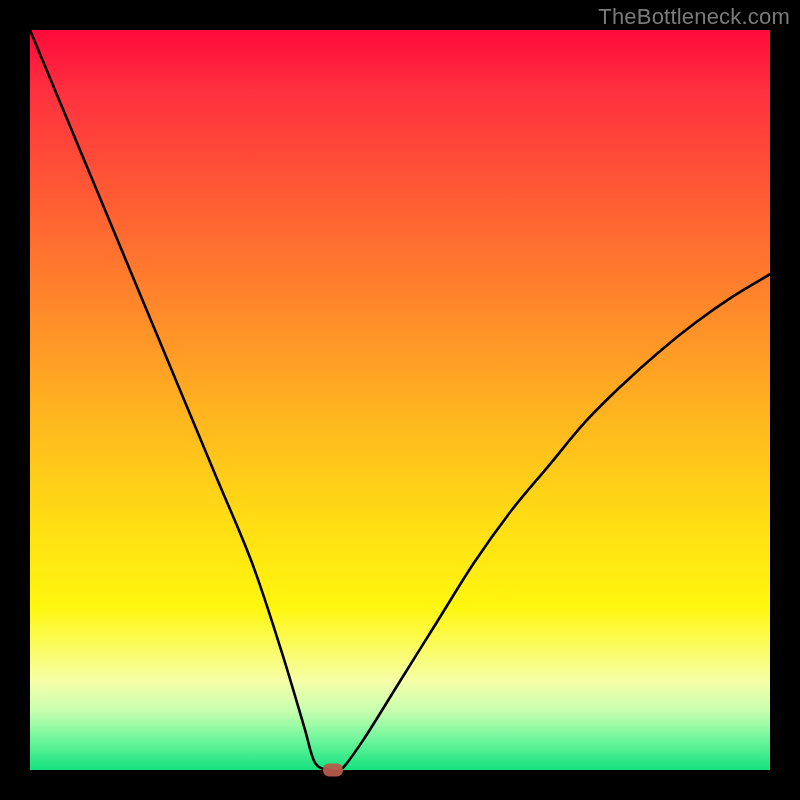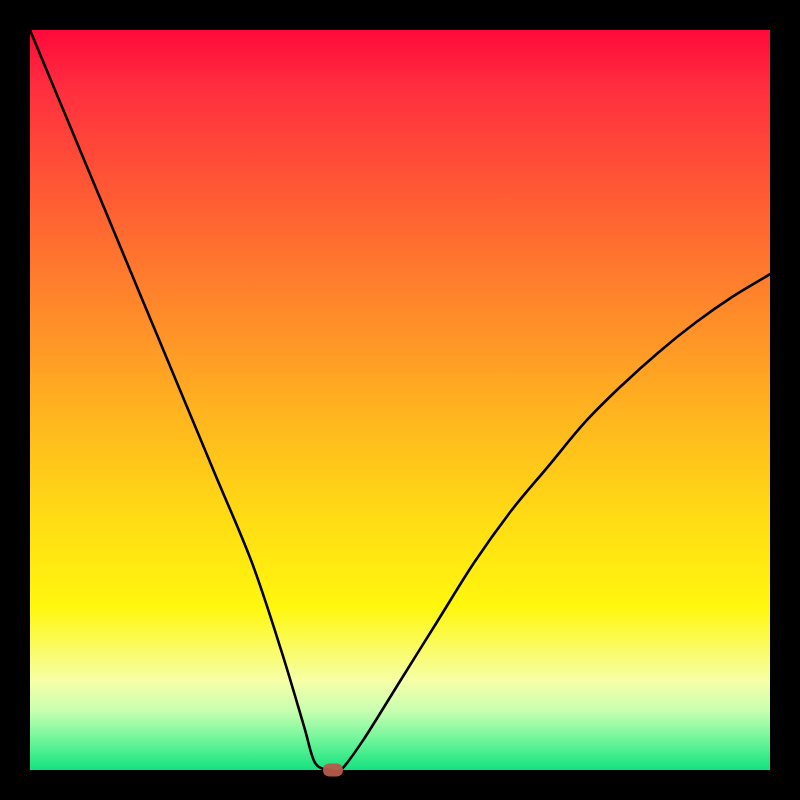--- a/index.html
+++ b/index.html
@@ -63,20 +63,21 @@
     border-radius: 6px;
     background: #b65a4a;
     opacity: 0.95;
     transform: translate(-50%, -50%);
   }
 </style>
 </head>
 <body>
 
 <div class="frame">
+  <div class="watermark">TheBottleneck.com</div>
 
   <div class="plot">
     <svg class="curve" viewBox="0 0 740 740" preserveAspectRatio="none">
       <path fill="none" stroke="#000000" stroke-width="2.6" stroke-linecap="round" stroke-linejoin="round" d="M 0.00 0.00 C 6.17 14.80, 24.67 59.20, 37.00 88.80 C 49.33 118.40, 61.67 148.00, 74.00 177.60 C 86.33 207.20, 98.67 236.80, 111.00 266.40 C 123.33 296.00, 135.67 325.60, 148.00 355.20 C 160.33 384.80, 172.67 414.40, 185.00 444.00 C 197.33 473.60, 210.90 503.20, 222.00 532.80 C 233.10 562.40, 242.97 594.47, 251.60 621.60 C 260.23 648.73, 268.25 677.10, 273.80 695.60 C 279.35 714.10, 280.58 725.20, 284.90 732.60 C 289.22 740.00, 295.38 738.77, 299.70 740.00 C 304.02 741.23, 305.25 744.93, 310.80 740.00 C 316.35 735.07, 323.13 725.20, 333.00 710.40 C 342.87 695.60, 357.67 670.93, 370.00 651.20 C 382.33 631.47, 394.67 611.73, 407.00 592.00 C 419.33 572.27, 431.67 551.30, 444.00 532.80 C 456.33 514.30, 468.67 497.03, 481.00 481.00 C 493.33 464.97, 505.67 451.40, 518.00 436.60 C 530.33 421.80, 542.67 405.77, 555.00 392.20 C 567.33 378.63, 579.67 366.92, 592.00 355.20 C 604.33 343.48, 616.67 332.38, 629.00 321.90 C 641.33 311.42, 653.67 301.55, 666.00 292.30 C 678.33 283.05, 690.67 274.42, 703.00 266.40 C 715.33 258.38, 733.83 247.90, 740.00 244.20" id="curvePath"></path>
     </svg>
     <div class="marker" id="marker" style="left: 303.4px; top: 740px; background: rgb(182, 90, 74);"></div>
   </div>
 </div>
 
 </body></html>

